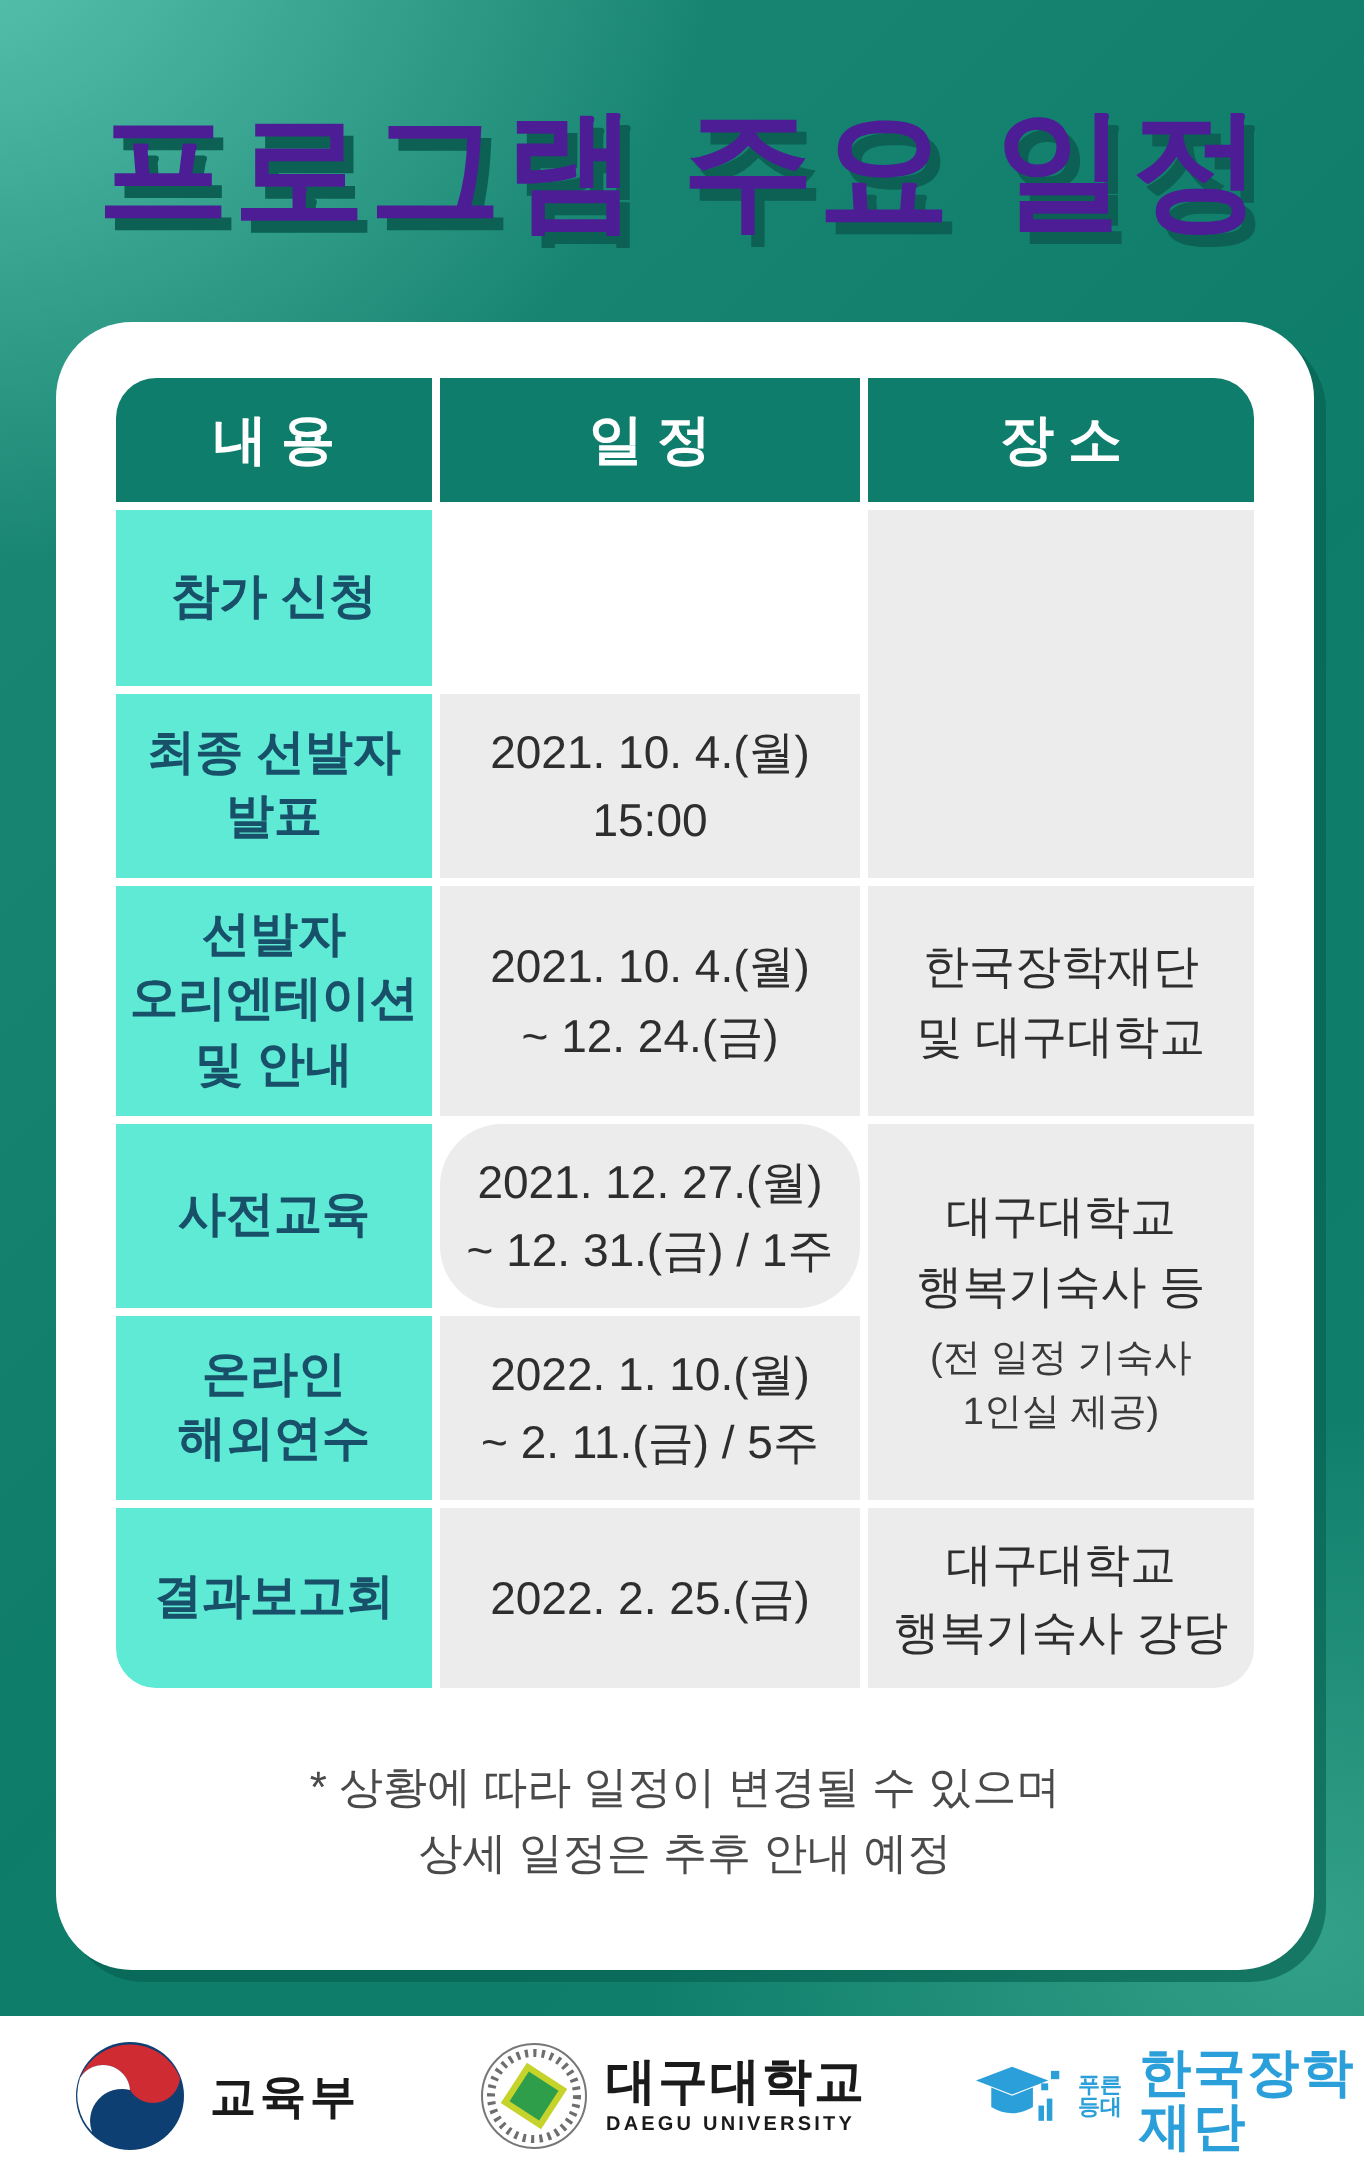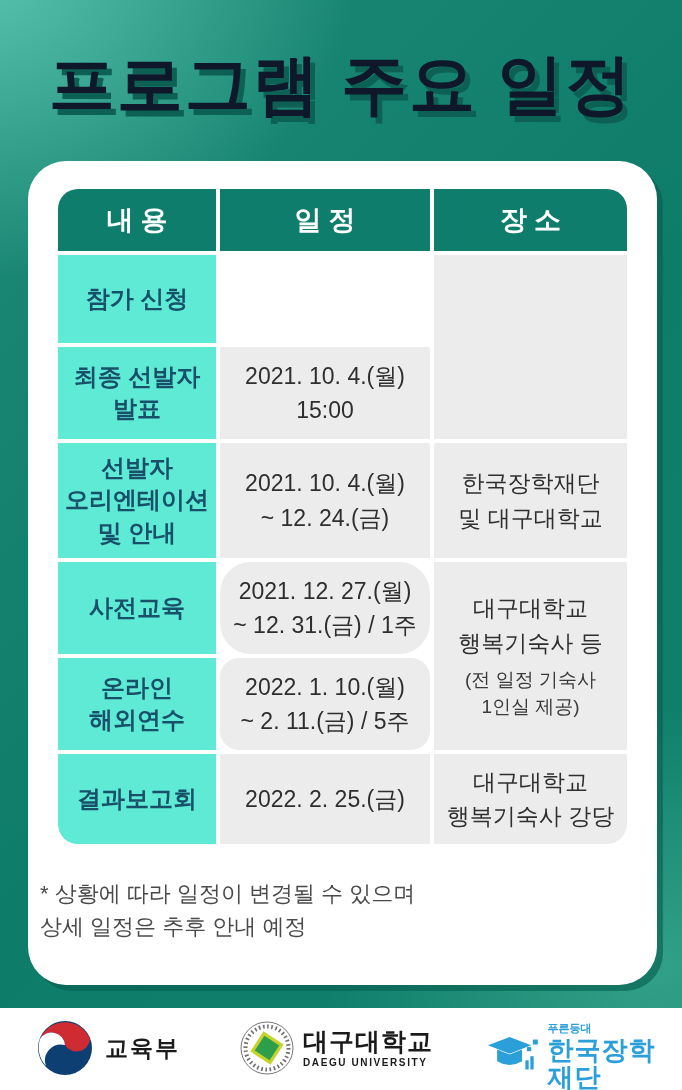--- a/index.html
+++ b/index.html
@@ -11,21 +11,21 @@
   .bg {
     position:absolute; left:0; top:0; width:682px; height:1008px;
     background:
       radial-gradient(ellipse 620px 520px at -4% -4%, rgba(94,200,179,.95), rgba(94,200,179,0) 62%),
       radial-gradient(ellipse 540px 420px at 96% 96%, rgba(78,188,160,.55), rgba(78,188,160,0) 62%),
       linear-gradient(135deg, #1d8a76 0%, #0d7c69 55%, #11806c 100%);
   }
   .title {
     position:absolute; left:0; top:40px; width:682px; text-align:center;
     font-size:66px; font-weight:800; letter-spacing:2px;
-    color:#0f172a; text-shadow:5px 6px 0 #0d6154;
+    color:#4c1d95; text-shadow:5px 6px 0 #0d6154;
   }
   .card {
     position:absolute; left:28px; top:161px; width:629px; height:824px;
     background:#ffffff; border-radius:38px;
     box-shadow:6px 6px 0 rgba(8,97,81,.65);
   }
   .sched-table {
     position:absolute; left:30px; top:28px; width:569px;
     display:grid;
     grid-template-columns:158px 210px 193px;
@@ -47,35 +47,35 @@
     background:#5eead4; color:#18506a; font-size:24px; font-weight:700;
     line-height:1.35;
     text-align:right;
   }
   .gray { background:#ececec; color:#2e2e2e; font-size:23px; line-height:1.5; }
   .round-bl { border-bottom-left-radius:20px; }
   .round-br { border-bottom-right-radius:20px; }
   .loc-note { font-size:19px; line-height:1.4; margin-top:7px; color:#3a3a3a; }
   .ln { display:block; }
   .footnote {
-    position:absolute; left:12px; top:716px; width:629px; text-align:left;
+    position:absolute; left:0; top:716px; width:629px; text-align:center;
     color:#4a4a4a; font-size:22px; line-height:33px;
   }
   .footer {
     position:absolute; left:0; top:1008px; width:682px; height:82px; background:#ffffff;
   }
   .logo-group { position:absolute; display:flex; align-items:center; }
   .moe-group   { left:38px;  top:13px; gap:13px; }
   .daegu-group { left:240px; top:13px; gap:9px; }
   .kosaf-group { left:488px; top:15px; gap:8px; }
   .moe-label { font-size:23px; color:#1a1a1a; letter-spacing:2px;font-weight:bold; }
   .daegu-text { display:flex; flex-direction:column; line-height:1.1; }
   .daegu-name { font-size:25px; font-weight:700; color:#1a1a1a; letter-spacing:1px; }
   .daegu-en   { font-size:10px; font-weight:700; color:#1a1a1a; letter-spacing:1.6px; margin-top:2px; }
-  .kosaf-text { display:flex; flex-direction:column; line-height:1.05; }
+  .kosaf-text { display:flex; flex-direction:row; line-height:1.05;align-items:center; }
   .kosaf-tagline { font-size:11px; font-weight:700; color:#2b9fd9; margin-bottom:2px; }
   .kosaf-name    { font-size:26px; font-weight:700; color:#2b9fd9; letter-spacing:1px; }
 </style>
 </head>
 <body>
 
 <div class="bg"></div>
 
 <div class="title">프로그램 주요 일정</div>
 
@@ -125,21 +125,21 @@
       <span class="ln">대구대학교</span>
       <span class="ln">행복기숙사 등</span>
       <span class="ln loc-note">(전 일정 기숙사</span>
       <span class="ln loc-note" style="margin-top:0;">1인실 제공)</span>
     </div>
 
     <div class="cell cname" style="grid-column:1;grid-row:6;">
       <span class="ln">온라인</span>
       <span class="ln">해외연수</span>
     </div>
-    <div class="cell gray" style="grid-column:2;grid-row:6;border-radius:19px;">
+    <div class="cell gray" style="grid-column:2;grid-row:6;">
       <span class="ln">2022. 1. 10.(월)</span>
       <span class="ln">~ 2. 11.(금) / 5주</span>
     </div>
 
     <div class="cell cname round-bl" style="grid-column:1;grid-row:7;">
       <span class="ln">결과보고회</span>
     </div>
     <div class="cell gray" style="grid-column:2;grid-row:7;">
       <span class="ln">2022. 2. 25.(금)</span>
     </div>

